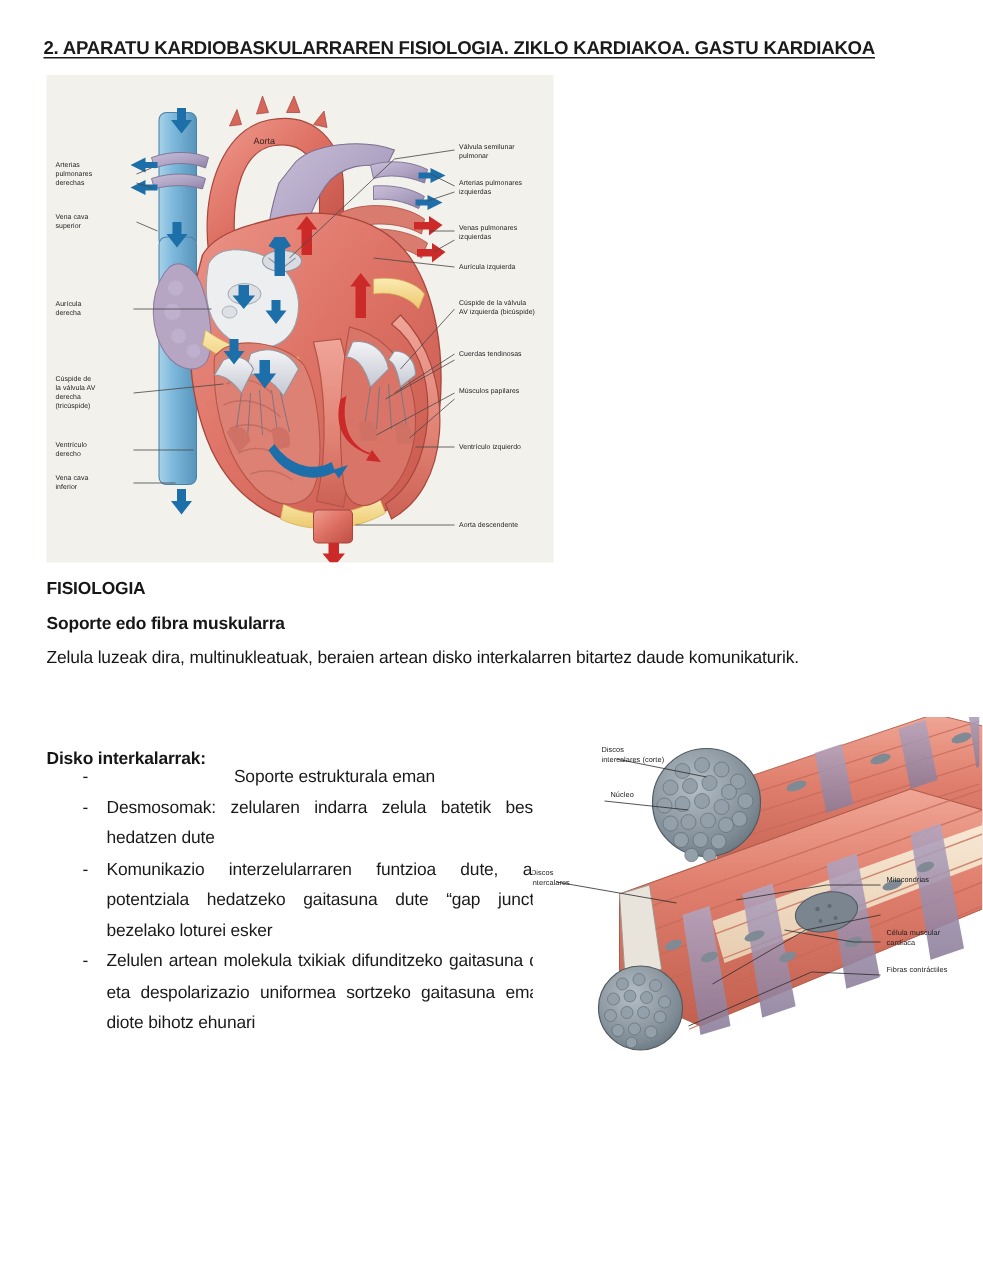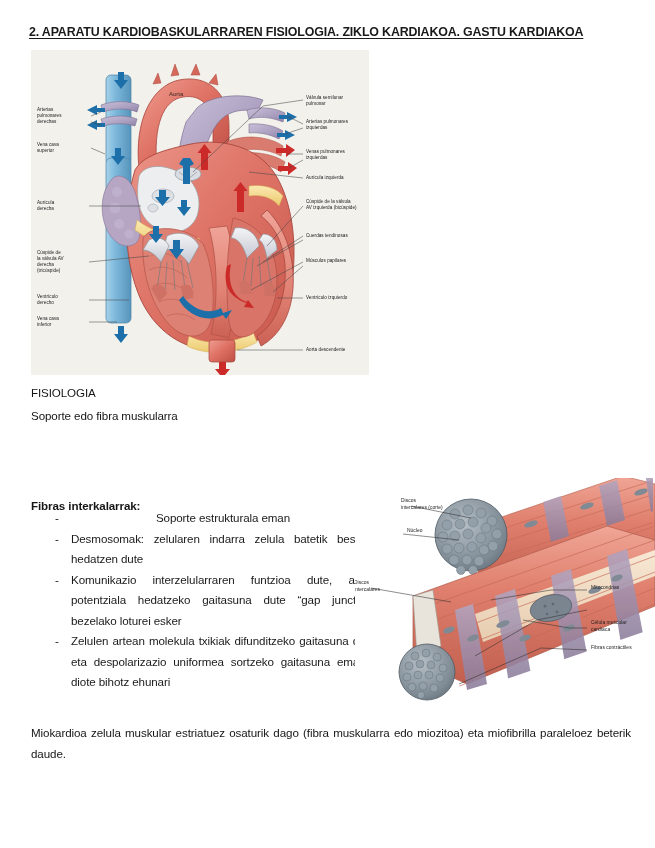--- a/index.html
+++ b/index.html
@@ -59,21 +59,21 @@
   .fig-label.l { text-align: left; }
 
   
   .txt {
     position: absolute;
     font-family: "Liberation Sans", sans-serif;
     color: #161616;
   }
   .h-sec {
     font-size: 11.6px;
-    font-weight: normal;
+    font-weight: bold;
     letter-spacing: -0.1px;
   }
   .para {
     font-size: 11.6px;
     line-height: 20.6px;
     text-align: justify;
     letter-spacing: -0.1px;
   }
   .list-head {
     font-size: 11.6px;
@@ -346,43 +346,43 @@
     <div class="fig-label r" style="left:275px; top:183px; width:64px;">Cuerdas tendinosas</div>
     <div class="fig-label r" style="left:275px; top:208px; width:64px;">Músculos papilares</div>
     <div class="fig-label r" style="left:275px; top:245px; width:64px;">Ventrículo izquierdo</div>
     <div class="fig-label r" style="left:275px; top:297px; width:64px;">Aorta descendente</div>
   </div>
 
   <div class="txt h-sec" style="left:31px; top:386px;">FISIOLOGIA</div>
 
   <div class="txt h-sec" style="left:31px; top:409px;">Soporte edo fibra muskularra</div>
 
-
-  <div class="txt list-head" style="left:31px; top:499px;">Fibras interkalarrak:</div>
+  <div class="txt para" style="left:31px; top:429px; width:600px;">Zelula luzeak dira, multinukleatuak, beraien artean disko interkalarren bitartez daude komunikaturik.</div>
+
+  <div class="txt list-head" style="left:31px; top:499px;">Disko interkalarrak:</div>
 
   <div class="bullets">
     <div class="bullet">
       <span class="dash">-</span>
       <span class="btxt nj">Soporte estrukturala eman</span>
     </div>
     <div class="bullet">
       <span class="dash">-</span>
       <span class="btxt">Desmosomak: zelularen indarra zelula batetik bestera hedatzen dute</span>
     </div>
     <div class="bullet">
       <span class="dash">-</span>
       <span class="btxt">Komunikazio interzelularraren funtzioa dute, akzio potentziala hedatzeko gaitasuna dute “gap junction” bezelako loturei esker</span>
     </div>
     <div class="bullet">
       <span class="dash">-</span>
       <span class="btxt">Zelulen artean molekula txikiak difunditzeko gaitasuna dute eta despolarizazio uniformea sortzeko gaitasuna ematen diote bihotz ehunari</span>
     </div>
   </div>
 
-  <div class="txt para" style="left:31px; top:723px; width:600px;">Miokardioa zelula muskular estriatuez osaturik dago (fibra muskularra edo miozitoa) eta miofibrilla paraleloez beterik daude.</div>
 
   <div class="muscle-figure">
     <svg width="300" height="232" viewBox="0 0 300 232">
       <defs>
         <linearGradient id="mFib" x1="0" y1="0" x2="0" y2="1">
           <stop offset="0%" stop-color="#f0a696"></stop>
           <stop offset="40%" stop-color="#e07f6d"></stop>
           <stop offset="100%" stop-color="#c25f4f"></stop>
         </linearGradient>
         <linearGradient id="mBand" x1="0" y1="0" x2="0" y2="1">

